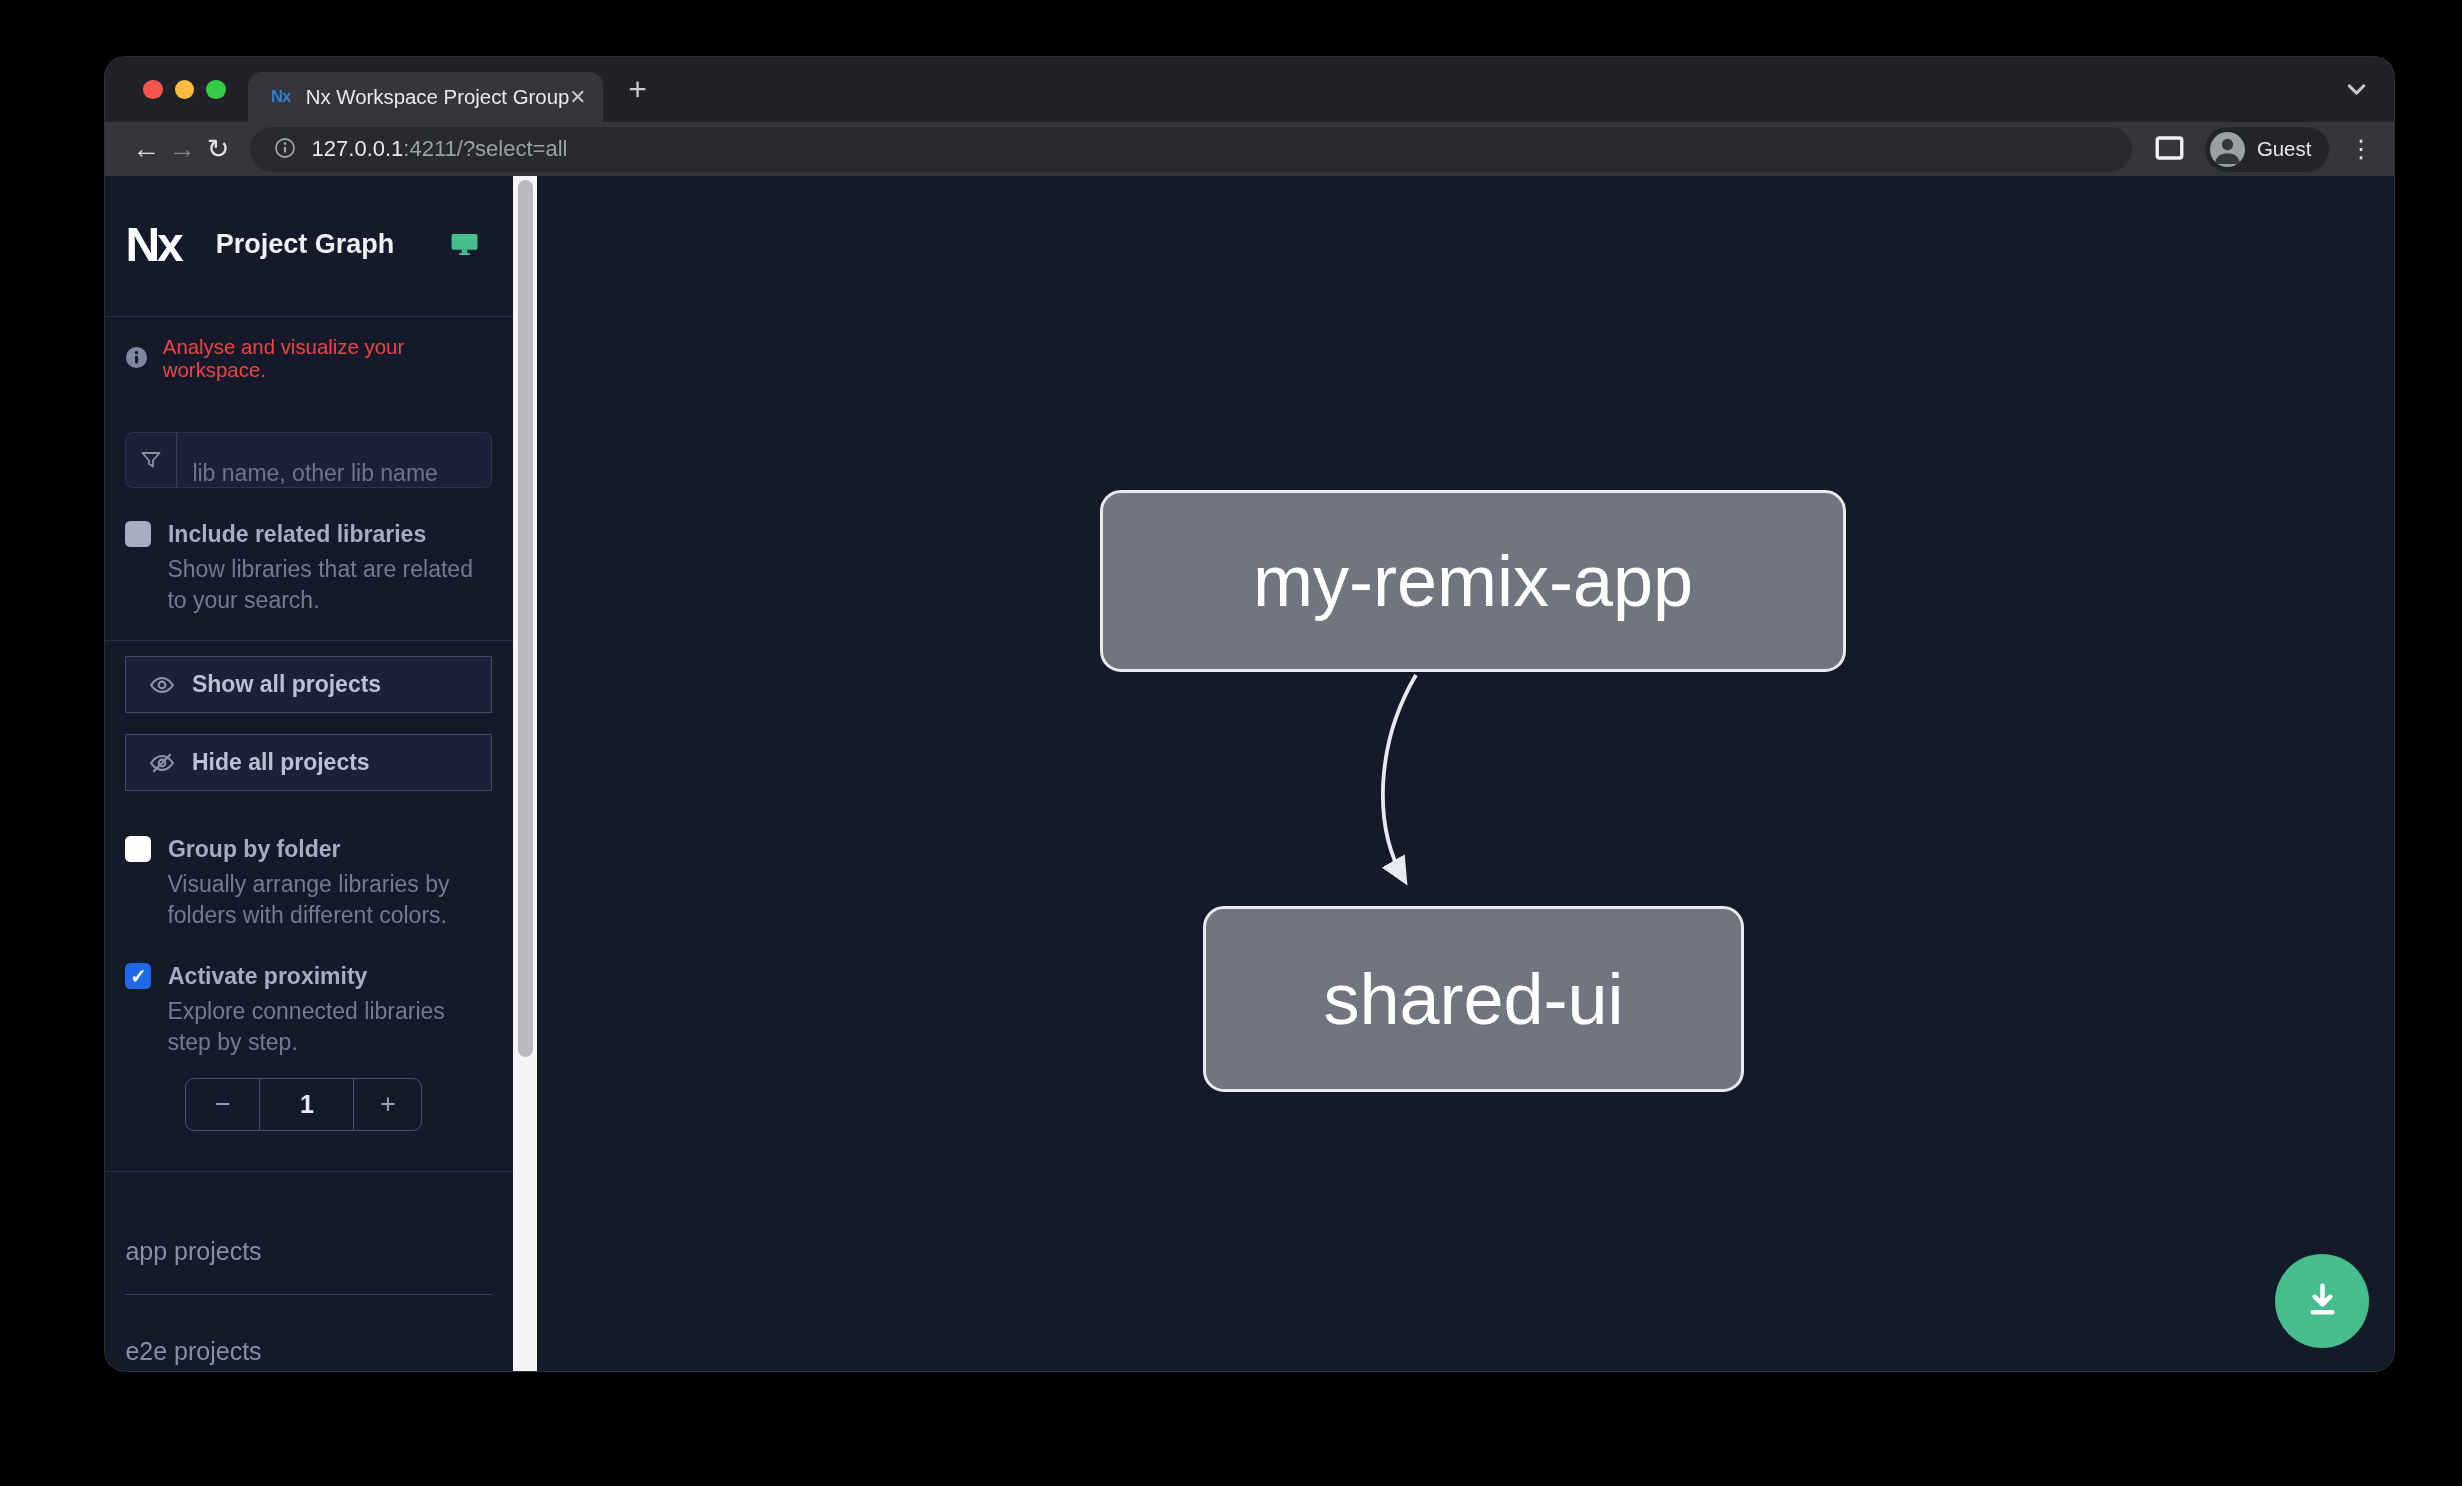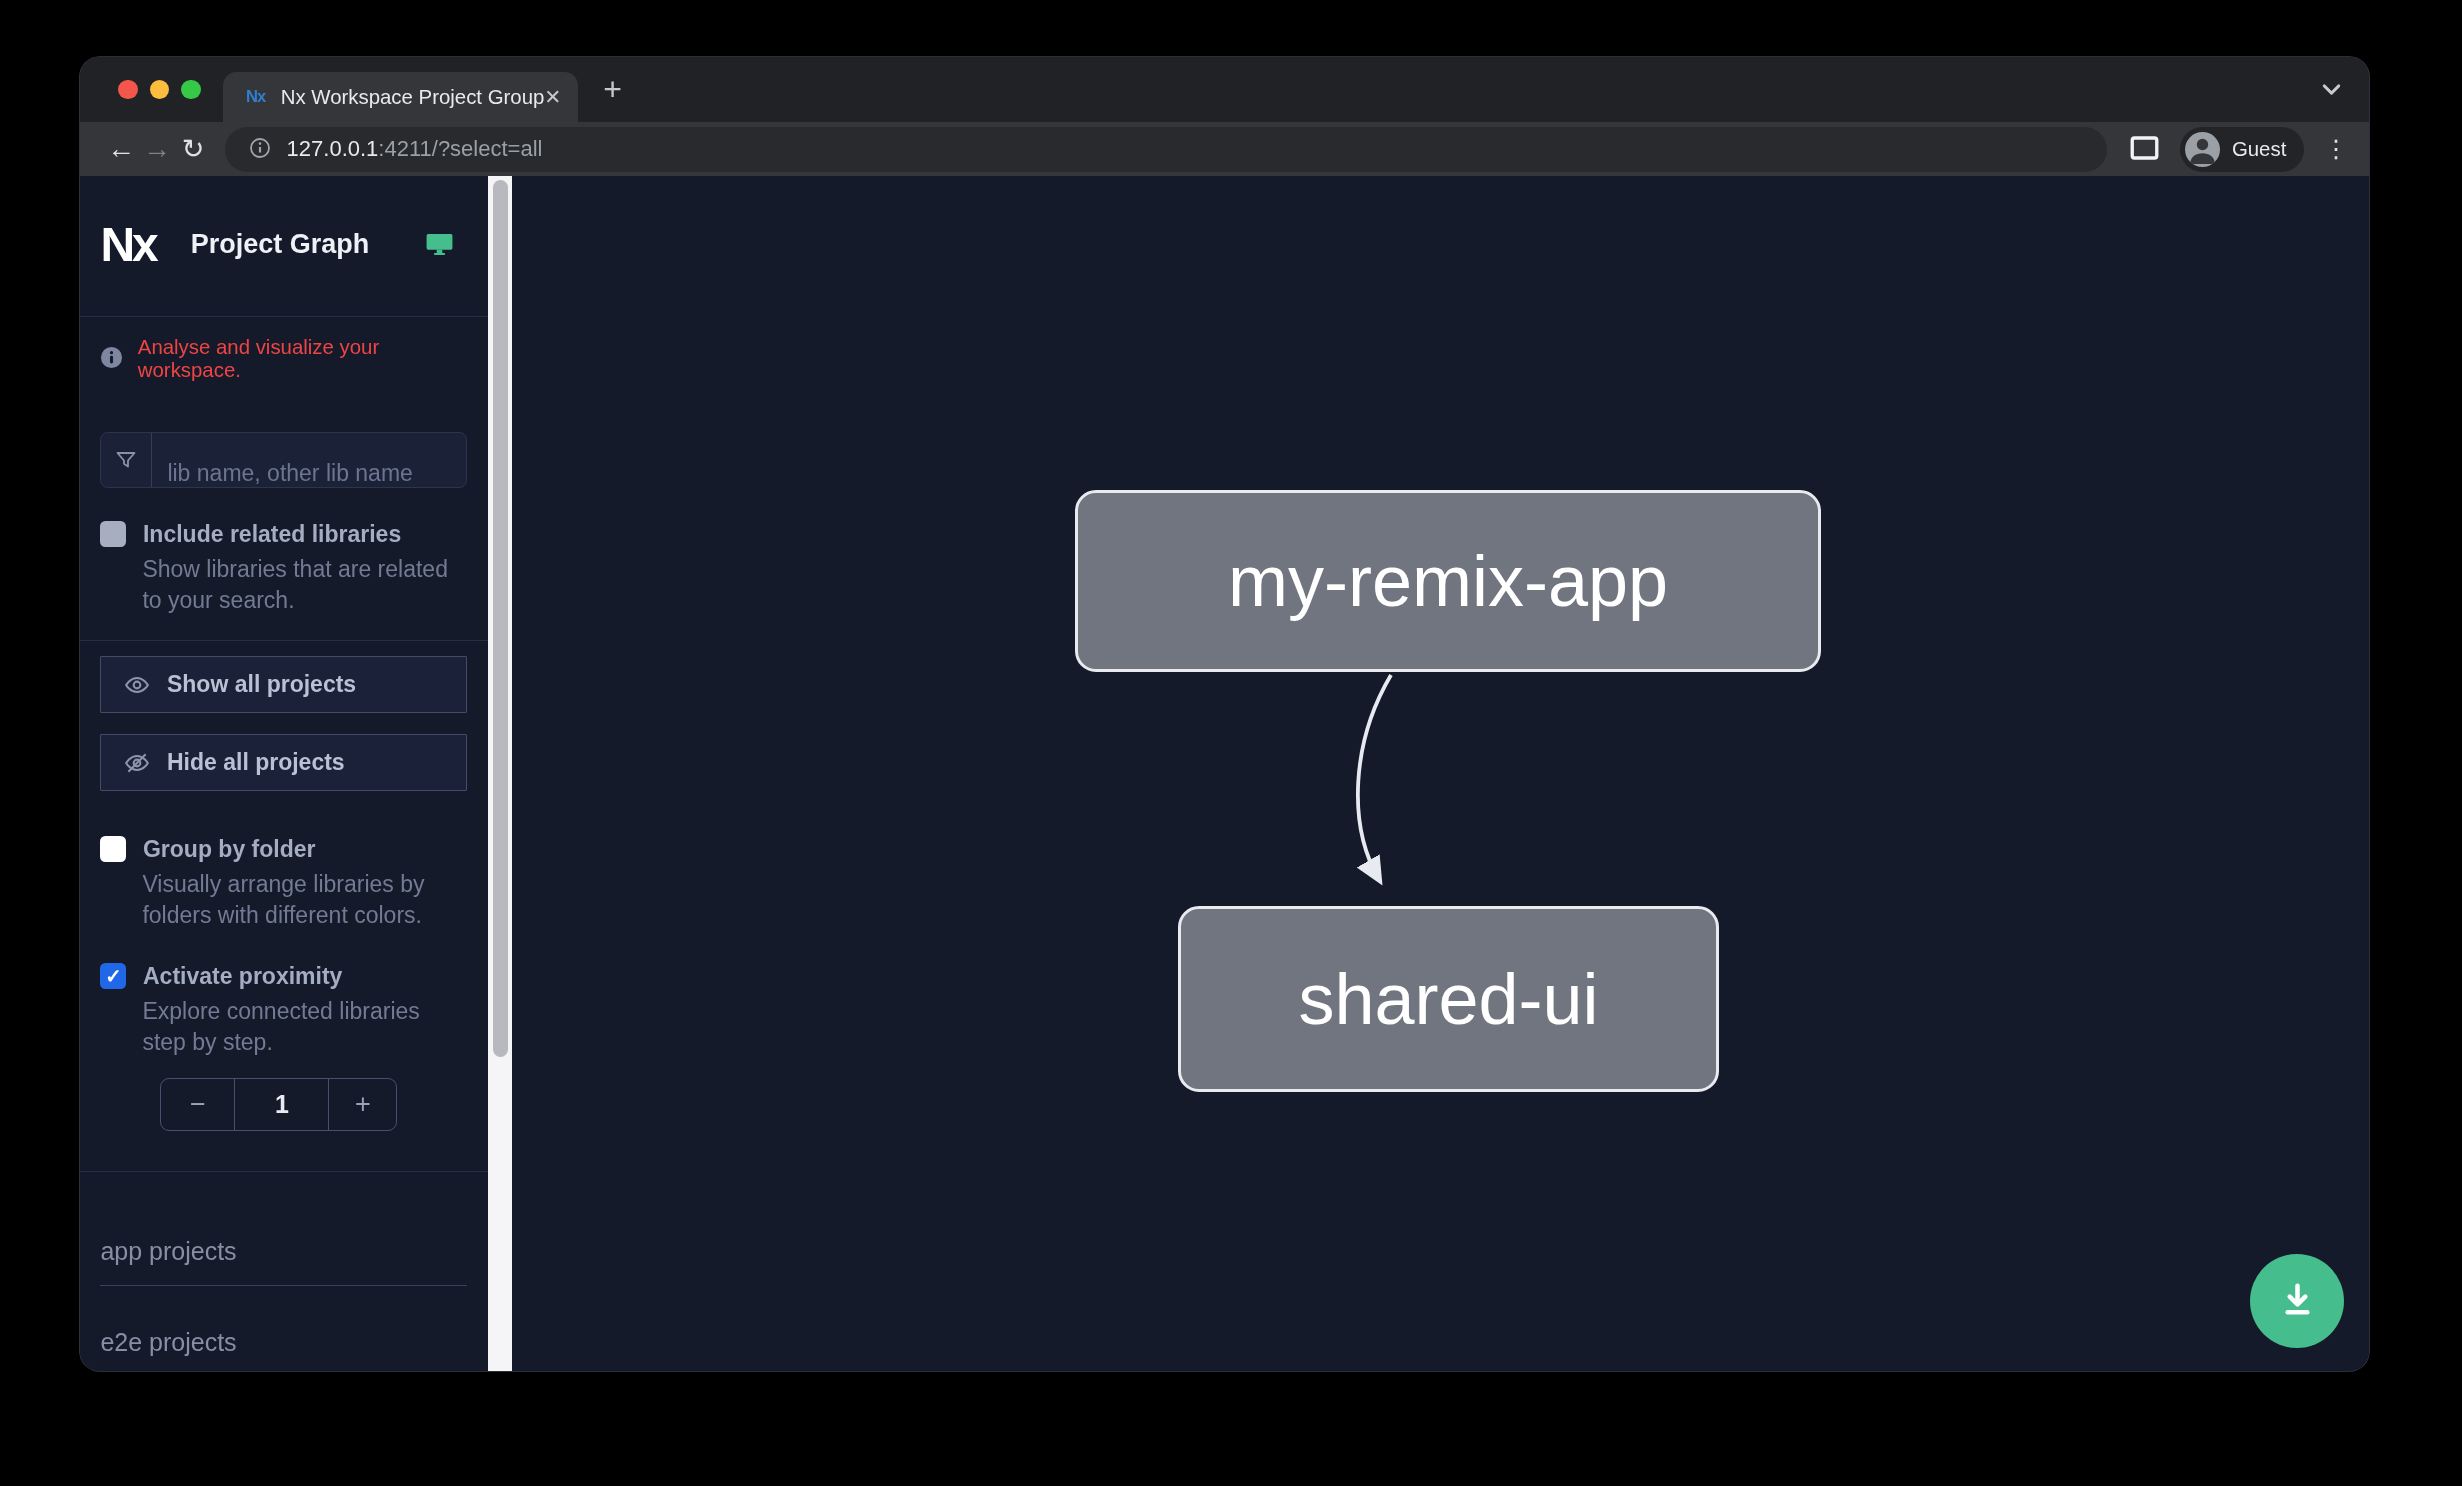--- a/index.html
+++ b/index.html
@@ -1,21 +1,21 @@
 <!DOCTYPE html>
 <html style="font-size:12px"><head>
 <meta charset="utf-8">
 <style>
   * { box-sizing: border-box; margin: 0; padding: 0; }
   html,body { background:#000; font-family:"Liberation Sans", sans-serif; }
   .screen { position:relative; width:2462px; height:1487px; background:#000; overflow:hidden; }
 
   
   .window {
-    position:absolute; left:80px; top:57px; width:2289px; height:1314px;
+    position:absolute; left:105px; top:57px; width:2289px; height:1314px;
     border-radius:19.7px; overflow:hidden; background:#212226;
     box-shadow:0 0 0 0.8px #3a3e4c; display:flex; flex-direction:column;
   }
 
   
   .tabstrip { position:relative; height:65px; background:#212226; display:flex; align-items:flex-end; flex:none; }
   .traffic { position:absolute; left:38px; top:0; height:65px; display:flex; align-items:center; gap:12px; }
   .light { width:19.7px; height:19.7px; border-radius:50%; }
   .light.red { background:#f5564c; } .light.yellow { background:#fcbd3f; } .light.green { background:#36c847; }
   .tab {
@@ -103,21 +103,21 @@
   .stepper {
     margin:19.7px 0 0 60px; width:237px; height:53px; border:1.5px solid #46516f; border-radius:9px;
     display:flex; align-items:stretch; overflow:hidden;
   }
   .step-cell { display:flex; align-items:center; justify-content:center; }
   .step-dec { width:74px; border-right:1.5px solid #46516f; font-size:27px; color:#9aa2b8; }
   .step-val { flex:1; font-size:25px; font-weight:700; color:#e7ebf4; }
   .step-inc { width:68px; border-left:1.5px solid #46516f; font-size:27px; color:#9aa2b8; }
 
   .sections-divider { margin-top:40px; }
-  .section-hdr { font-size:25px; color:#878fa4; padding-bottom:19px; border-bottom:0.8px solid #3a4158; }
+  .section-hdr { font-size:25px; color:#878fa4; padding-bottom:28px; border-bottom:0.8px solid #3a4158; }
   .section-hdr.first { margin-top:65px; }
   .section-hdr.second { margin-top:42px; }
 
   
   .scroll-col { width:24px; flex:none; background:#f5f5f8; position:relative; }
   .scroll-thumb { position:absolute; left:4.5px; top:3.8px; width:15px; height:877px; border-radius:7.6px; background:#b7b9bf; }
 
   
   .canvas { flex:1; position:relative; background:#151a2b; overflow:hidden; }
   .edge-svg { position:absolute; left:0; top:0; }

